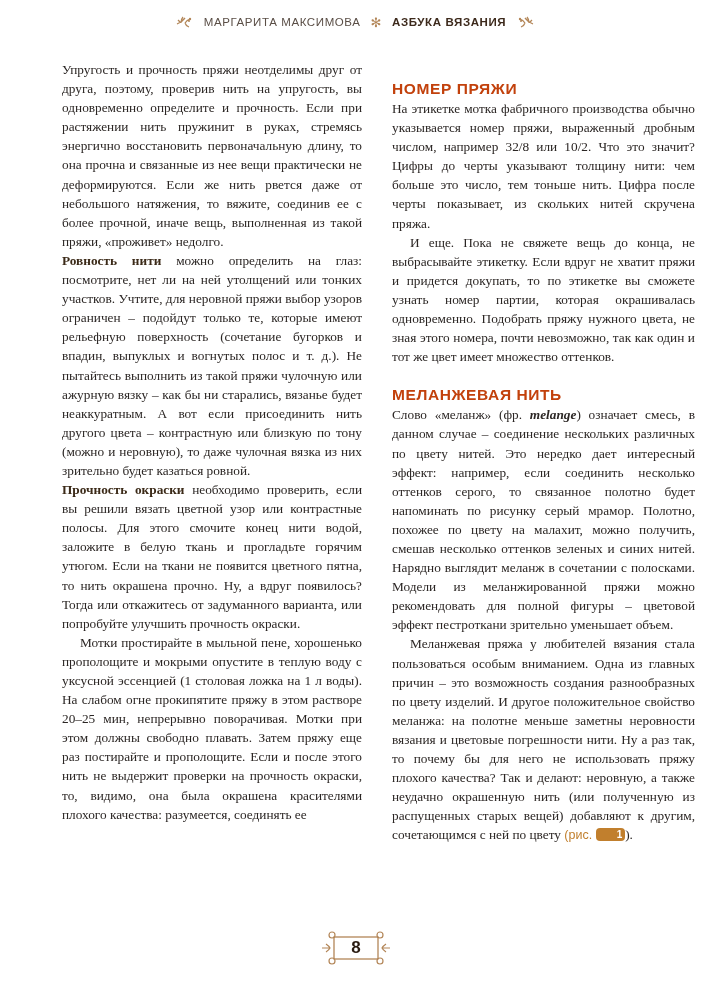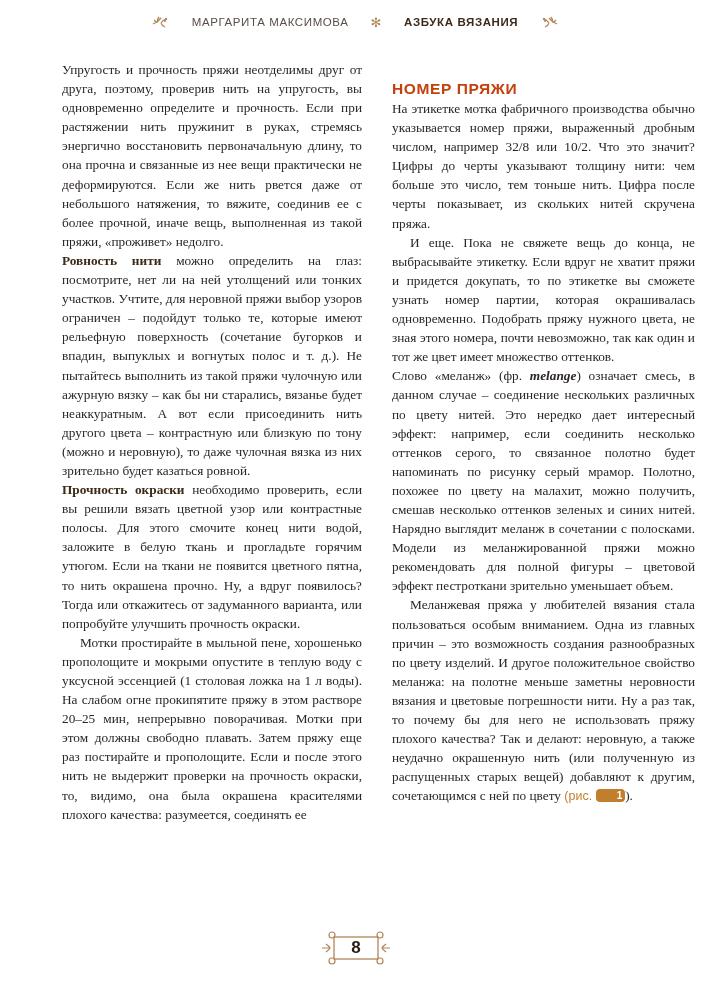--- a/index.html
+++ b/index.html
@@ -2,21 +2,21 @@
 <html><head>
 <meta charset="utf-8">
 <style>
   html, body { margin: 0; padding: 0; }
   body {
     width: 710px; height: 984px; background: #ffffff; position: relative; overflow: hidden;
     font-family: "DejaVu Serif", "Liberation Serif", serif; color: #2b2624;
   }
   .running-head {
     position: absolute; top: 12px; left: 0; width: 710px; height: 20px;
-    display: flex; justify-content: center; align-items: center; gap: 22px;
+    display: flex; justify-content: center; align-items: center; gap: 10px;
     font-family: "Liberation Sans", sans-serif; font-size: 11.5px; letter-spacing: 0.6px;
   }
   .running-head .author { color: #5a4e46; }
   .running-head .star { color: #b38658; font-size: 13px; }
   .running-head .book { color: #3d2a1c; font-weight: bold; }
   .ornament { width: 18px; height: 14px; }
   .col {
     position: absolute; top: 60px; width: 300px;
     font-size: 13.3px; line-height: 19.1px; text-align: justify;
     font-family: "Liberation Serif", serif;
@@ -67,20 +67,21 @@
   <p>Упругость и прочность пряжи неотделимы друг от друга, поэтому, проверив нить на упругость, вы одновременно определите и прочность. Если при растяжении нить пружинит в руках, стремясь энергично восстановить первоначальную длину, то она прочна и связанные из нее вещи практически не деформируются. Если же нить рвется даже от небольшого натяжения, то вяжите, соединив ее с более прочной, иначе вещь, выполненная из такой пряжи, «проживет» недолго.</p>
   <p class="gap"><span class="lead">Ровность нити</span><span> можно определить на глаз: посмотрите, нет ли на ней утолщений или тонких участков. Учтите, для неровной пряжи выбор узоров ограничен – подойдут только те, которые имеют рельефную поверхность (сочетание бугорков и впадин, выпуклых и вогнутых полос и т. д.). Не пытайтесь выполнить из такой пряжи чулочную или ажурную вязку – как бы ни старались, вязанье будет неаккуратным. А вот если присоединить нить другого цвета – контрастную или близкую по тону (можно и неровную), то даже чулочная вязка из них зрительно будет казаться ровной.</span></p>
   <p class="gap"><span class="lead">Прочность окраски</span><span> необходимо проверить, если вы решили вязать цветной узор или контрастные полосы. Для этого смочите конец нити водой, заложите в белую ткань и прогладьте горячим утюгом. Если на ткани не появится цветного пятна, то нить окрашена прочно. Ну, а вдруг появилось? Тогда или откажитесь от задуманного варианта, или попробуйте улучшить прочность окраски.</span></p>
   <p class="indent">Мотки простирайте в мыльной пене, хорошенько прополощите и мокрыми опустите в теплую воду с уксусной эссенцией (1 столовая ложка на 1 л воды). На слабом огне прокипятите пряжу в этом растворе 20–25 мин, непрерывно поворачивая. Мотки при этом должны свободно плавать. Затем пряжу еще раз постирайте и прополощите. Если и после этого нить не выдержит проверки на прочность окраски, то, видимо, она была окрашена красителями плохого качества: разумеется, соединять ее</p>
 </div>
 
 <div class="col col-right">
   <h2 class="section">НОМЕР ПРЯЖИ</h2>
   <p>На этикетке мотка фабричного производства обычно указывается номер пряжи, выраженный дробным числом, например 32/8 или 10/2. Что это значит? Цифры до черты указывают толщину нити: чем больше это число, тем тоньше нить. Цифра после черты показывает, из скольких нитей скручена пряжа.</p>
   <p class="indent">И еще. Пока не свяжете вещь до конца, не выбрасывайте этикетку. Если вдруг не хватит пряжи и придется докупать, то по этикетке вы сможете узнать номер партии, которая окрашивалась одновременно. Подобрать пряжу нужного цвета, не зная этого номера, почти невозможно, так как один и тот же цвет имеет множество оттенков.</p>
+  <h2 class="section">МЕЛАНЖЕВАЯ НИТЬ</h2>
   <p><span>Слово «меланж» (фр. </span><b><i>melange</i></b><span>) означает смесь, в данном случае – соединение нескольких различных по цвету нитей. Это нередко дает интересный эффект: например, если соединить несколько оттенков серого, то связанное полотно будет напоминать по рисунку серый мрамор. Полотно, похожее по цвету на малахит, можно получить, смешав несколько оттенков зеленых и синих нитей. Нарядно выглядит меланж в сочетании с полосками. Модели из меланжированной пряжи можно рекомендовать для полной фигуры – цветовой эффект пестроткани зрительно уменьшает объем.</span></p>
   <p class="indent"><span>Меланжевая пряжа у любителей вязания стала пользоваться особым вниманием. Одна из главных причин – это возможность создания разнообразных по цвету изделий. И другое положительное свойство меланжа: на полотне меньше заметны неровности вязания и цветовые погрешности нити. Ну а раз так, то почему бы для него не использовать пряжу плохого качества? Так и делают: неровную, а также неудачно окрашенную нить (или полученную из распущенных старых вещей) добавляют к другим, сочетающимся с ней по цвету </span><span class="fig-ref"><span>(рис. </span><span class="fig-badge">1</span></span><span>).</span></p>
 </div>
 
 <div class="page-num-frame">
   <svg width="80" height="40" viewBox="0 0 80 40">
     <rect x="18" y="9" width="44" height="22" fill="none" stroke="#b38658" stroke-width="1.3"></rect>
     <circle cx="16" cy="7" r="3" fill="none" stroke="#b38658" stroke-width="1.2"></circle>
     <circle cx="64" cy="7" r="3" fill="none" stroke="#b38658" stroke-width="1.2"></circle>
     <circle cx="16" cy="33" r="3" fill="none" stroke="#b38658" stroke-width="1.2"></circle>

